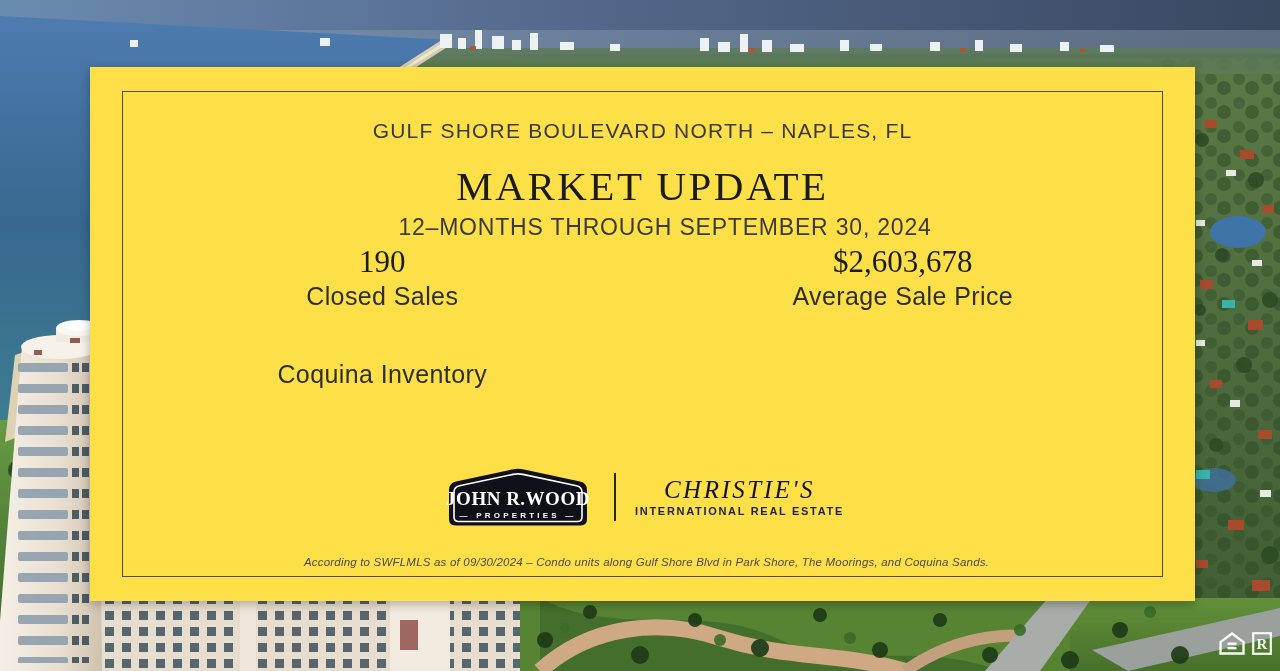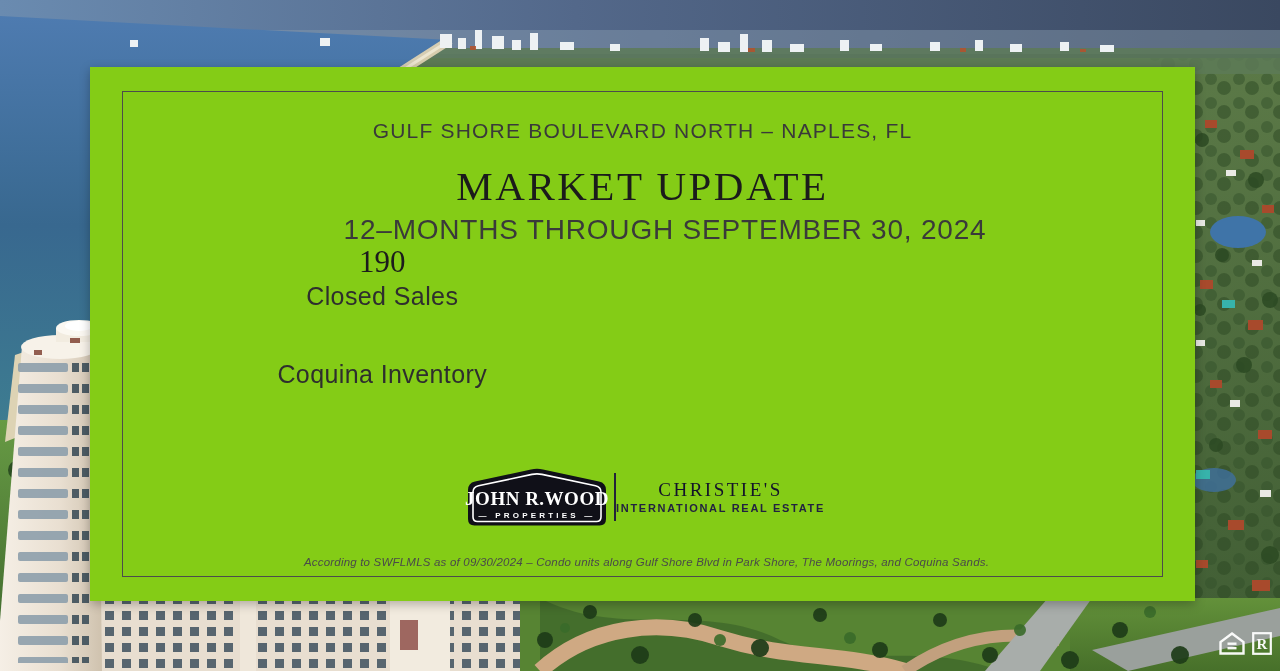--- a/index.html
+++ b/index.html
@@ -5,38 +5,38 @@
   * { margin:0; padding:0; box-sizing:border-box; }
   html,body { width:1280px; height:671px; overflow:hidden; background:#47663a; }
   #stage { position:relative; width:1280px; height:671px; font-family:"Liberation Sans", sans-serif; }
 
   
   #bg { position:absolute; inset:0; display:block; }
 
   
   .card {
     position:absolute; left:90px; top:67px; width:1105px; height:534px;
-    background:#84cc16; box-shadow:0 3px 10px rgba(0,0,0,.28);
+    background:#fde047; box-shadow:0 3px 10px rgba(0,0,0,.28);
   }
   .frame { position:absolute; top:24px; bottom:24px; left:32px; right:32px; border:1px solid #4c4c4c; }
 
   .header { position:absolute; top:52px; left:0; right:0; text-align:center; }
   .location { font-size:21px; letter-spacing:1.2px; color:#3a3a3a; }
   .title { font-family:"Liberation Serif", serif; font-size:41px; letter-spacing:2.5px; color:#1b1b1b; margin-top:21px; line-height:1.1; }
-  .period { font-size:28px; letter-spacing:.8px; color:#3a3a3a; margin-top:5px;margin-left:45px; }
+  .period { font-size:23px; letter-spacing:.8px; color:#3a3a3a; margin-top:5px;margin-left:45px; }
 
   .stats { position:absolute; top:178px; left:32px; right:32px; display:grid; grid-template-columns:1fr 1fr; row-gap:46px; }
   .stat { text-align:center; }
   .stat-value { font-family:"Liberation Serif", serif; font-size:31px; color:#1c1c1c; line-height:1.1; }
   .stat-label { font-size:25px; color:#2e2e2e; letter-spacing:.4px; margin-top:3px; }
 
-  .logos { position:absolute; top:399px; left:0; right:0; display:flex; justify-content:center; align-items:center; }
+  .logos { position:absolute; top:399px; left:0; right:0; display:flex; justify-content:center; align-items:center; gap:19px; }
   .logo-divider { width:2px; height:48px; background:#23233a; }
   .christies { text-align:center; }
-  .chr1 { font-family:"Liberation Serif", serif; font-size:19px; letter-spacing:2.5px; color:#13132a; line-height:1; }
+  .chr1 { font-family:"Liberation Serif", serif; font-size:25px; letter-spacing:2.5px; color:#13132a; line-height:1;font-style:italic; }
   .chr2 { font-size:11px; letter-spacing:1.7px; color:#222240; margin-top:3px;font-weight:bold; }
 
   .footnote { position:absolute; top:489px; left:8px; right:0; text-align:center; font-style:italic; font-size:11.5px; color:#4a4a4a; letter-spacing:.2px; }
 
   
   .photo-icons { position:absolute; left:1219px; top:632px; display:flex; align-items:center; gap:7px; opacity:.95; }
 </style>
 </head>
 <body>
 
@@ -239,20 +239,22 @@
       <div class="title">MARKET UPDATE</div>
       <div class="period">12–MONTHS THROUGH SEPTEMBER 30, 2024</div>
     </div>
 
     <div class="stats">
       <div class="stat">
         <div class="stat-value">190</div>
         <div class="stat-label">Closed Sales</div>
       </div>
       <div class="stat">
+        <div class="stat-value">$2,603,678</div>
+        <div class="stat-label">Average Sale Price</div>
       </div>
       <div class="stat">
         <div class="stat-label">Coquina Inventory</div>
       </div>
       <div class="stat">
       </div>
     </div>
 
     <div class="logos">
 

